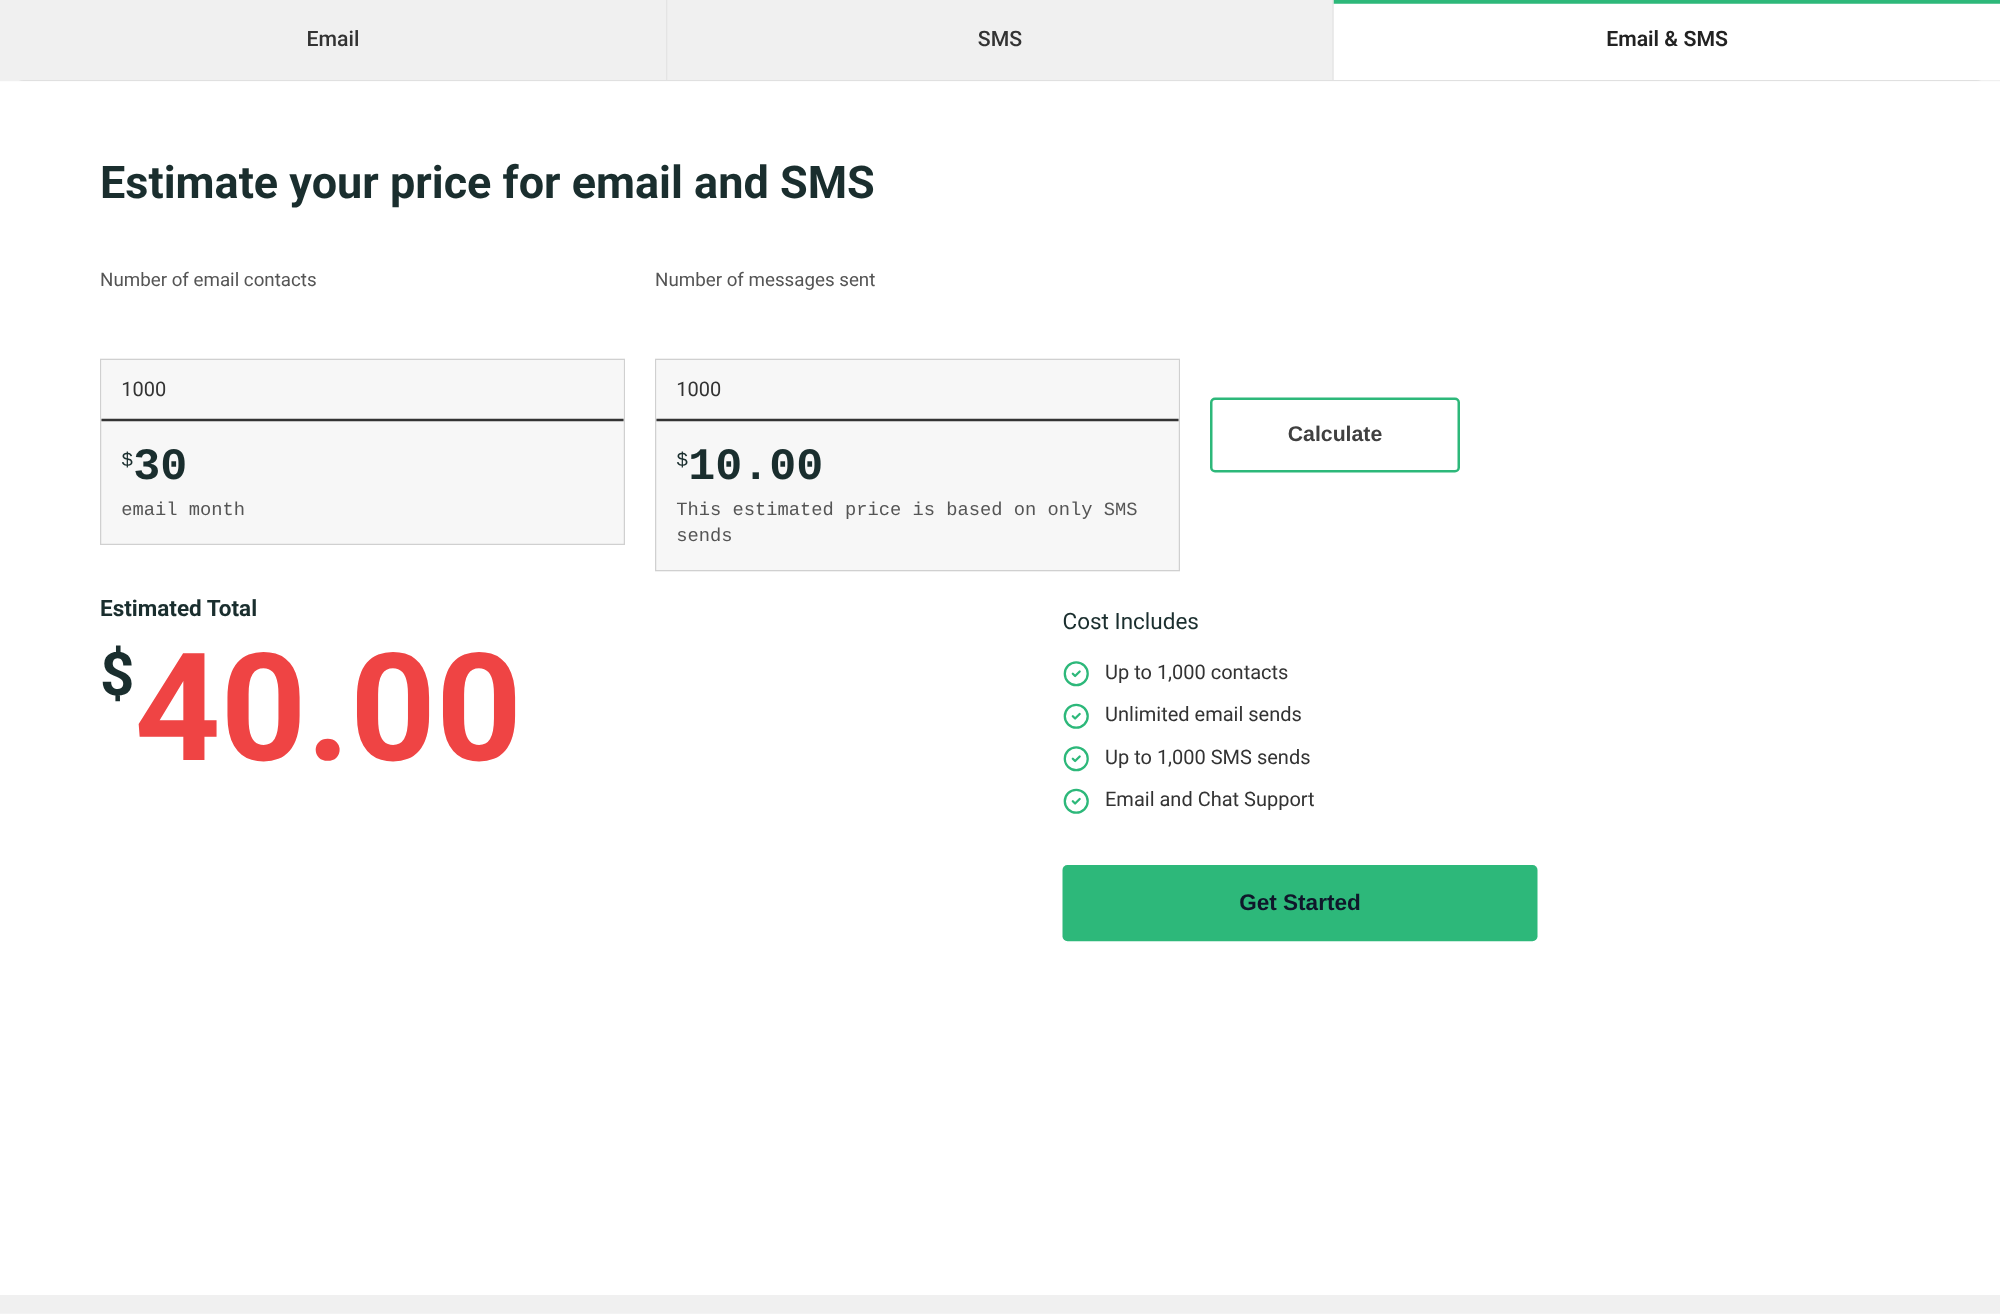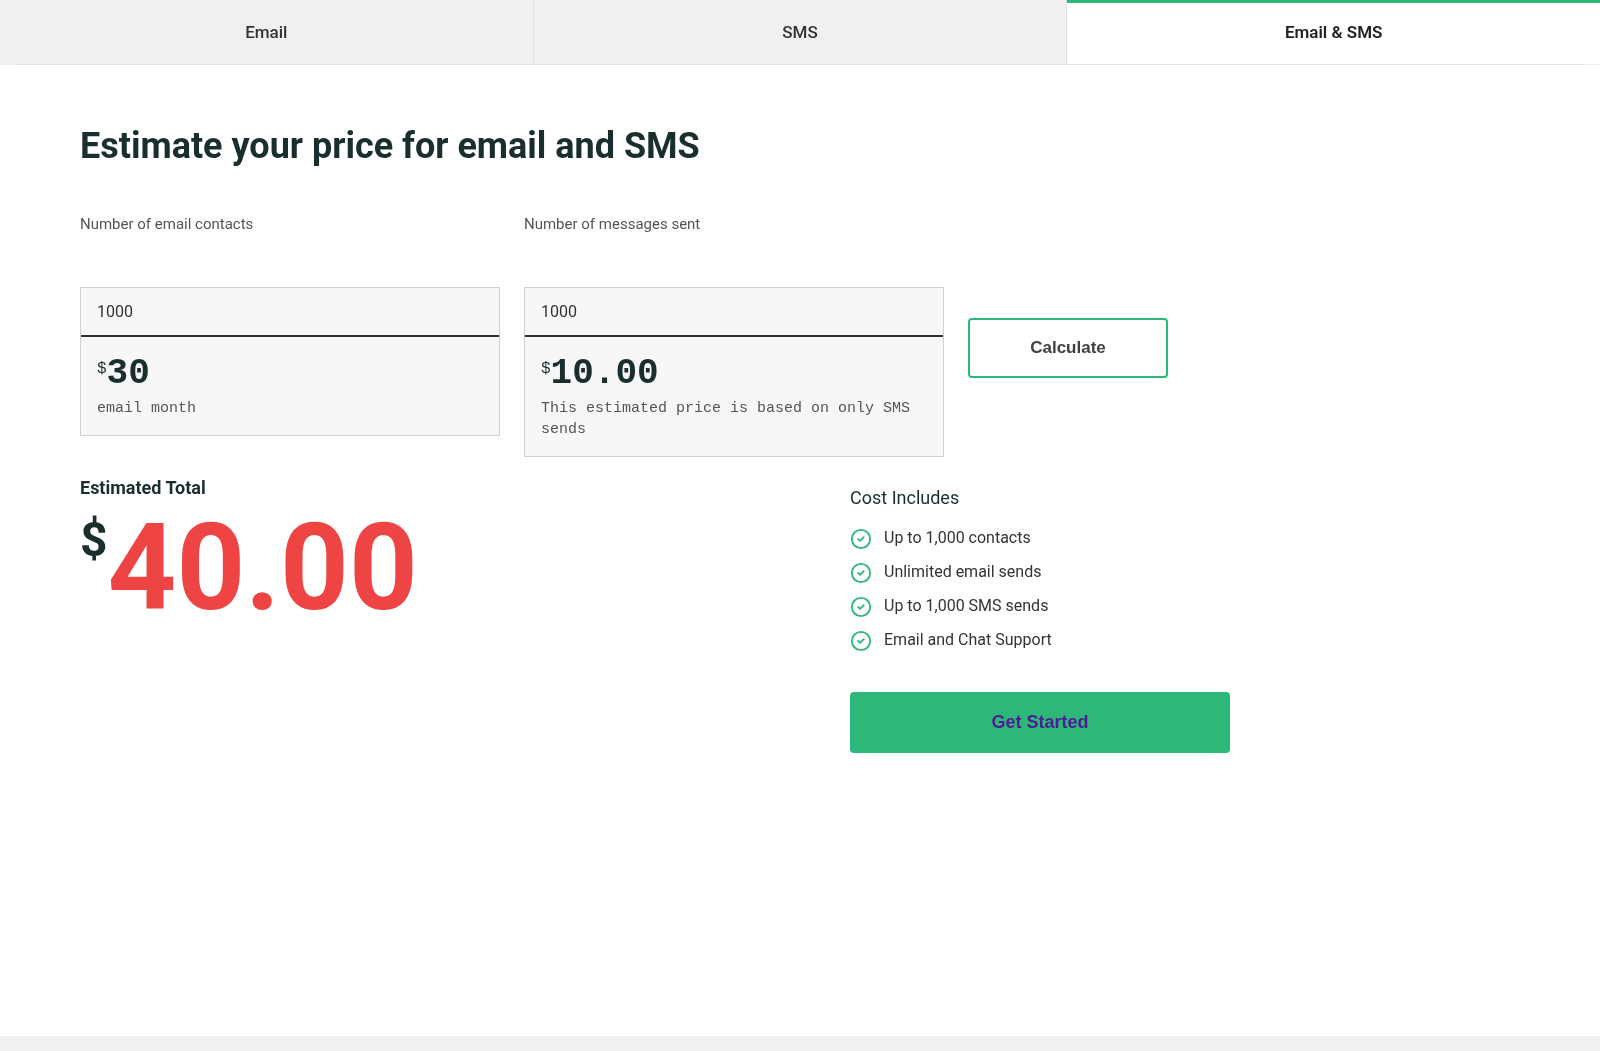--- a/index.html
+++ b/index.html
@@ -216,21 +216,21 @@
       flex-shrink: 0;
     }
 
     .get-started-button {
       display: block;
       width: 100%;
       max-width: 380px;
       padding: 20px;
       font-size: 18px;
       font-weight: 700;
-      color: #4c1d95;
+      color: #0f172a;
       background-color: #2db87a;
       border: none;
       border-radius: 4px;
       cursor: pointer;
       text-align: center;
     }
 
     .calculator-row {
       display: flex;
       gap: 24px;

